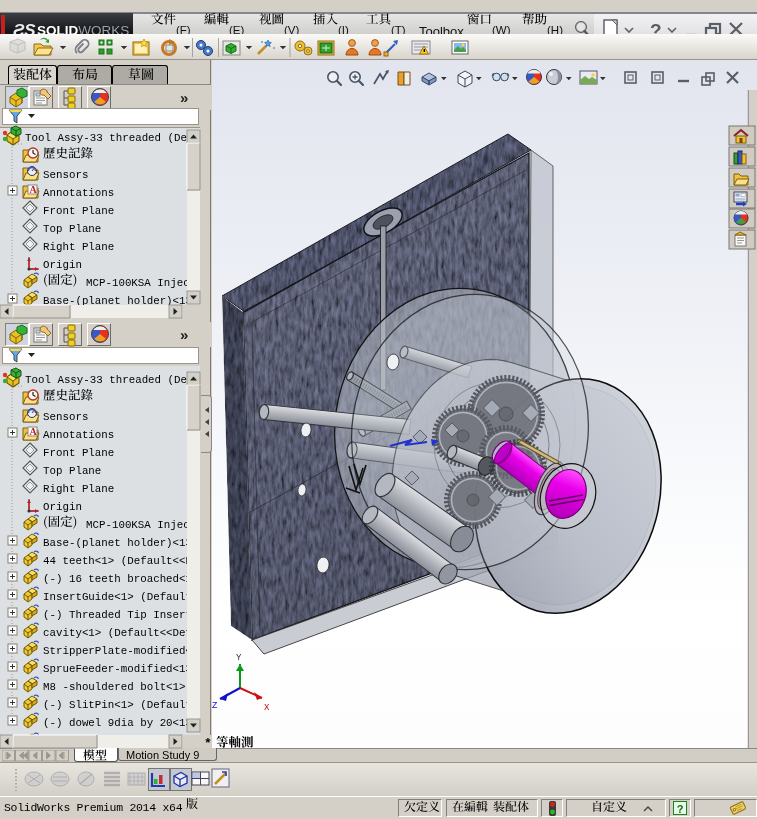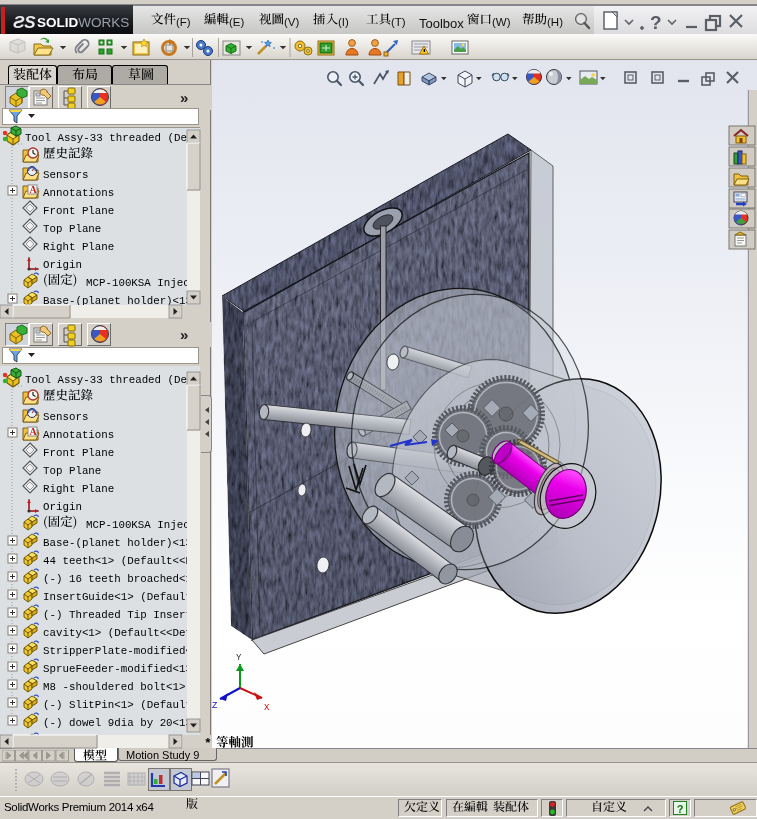--- a/index.html
+++ b/index.html
@@ -1,13 +1,13 @@
 <!DOCTYPE html>
 <html><head><meta charset="utf-8"><style>*{margin:0;padding:0;box-sizing:border-box}html,body{width:757px;height:819px;overflow:hidden;font-family:"Liberation Sans",sans-serif}.ab{position:absolute}body{position:relative;background:#d4d0c8}.sunk{border-top:1px solid #808080;border-left:1px solid #808080;border-bottom:1px solid #fff;border-right:1px solid #fff}.rais{border-top:1px solid #fff;border-left:1px solid #fff;border-bottom:1px solid #6b6b6b;border-right:1px solid #6b6b6b}</style></head><body>
-<div class="ab" style="left:0;top:4px;width:757px;height:34px;background:linear-gradient(#e8e8e8,#c2c2c0)">
+<div class="ab" style="left:0;top:12px;width:757px;height:34px;background:linear-gradient(#e8e8e8,#c2c2c0)">
     <div class="ab" style="left:0;top:0;width:757px;height:2px;background:#86868a"></div>
     <div class="ab" style="left:0;top:1px;width:133px;height:32px;background:linear-gradient(#3a3d42,#17191d 55%,#080a0c)">
       <div class="ab" style="left:1px;top:2px;width:4px;height:28px;background:#c8201e"></div>
       <svg class="ab" style="left:11px;top:6px" width="118" height="22" viewBox="0 0 118 22">
         <text x="2" y="17" font-family="Liberation Sans" font-size="17" font-style="italic" font-weight="bold" fill="#e8eaec">ƧS</text>
         <text x="26" y="16" font-family="Liberation Sans" font-size="13.5" font-weight="bold" fill="#fff">SOLID<tspan fill="#9ba1a9" font-weight="normal">WORKS</tspan></text>
       </svg>
     </div>
     <div class="ab" style="left:176px;top:12px;font-size:11.5px;color:#111">(F)</div>
     <div class="ab" style="left:229px;top:12px;font-size:11.5px;color:#111">(E)</div>
@@ -882,21 +882,21 @@
       <path d="M0 7.5h17M8.5 1v13" stroke="#445"></path>
       <rect x="1" y="2" width="7" height="5" fill="#b8c8e8"></rect>
     </g>
     <g transform="translate(212,4)">
       <rect x="0" y="0" width="17" height="18" fill="#f0f0f4" stroke="#667"></rect>
       <path d="M3 15L14 4" stroke="#c09020" stroke-width="2.5"></path>
       <path d="M10 3h4v4" fill="none" stroke="#2040c0" stroke-width="1.6"></path>
     </g>
   </svg>
 <div class="ab" style="left:0;top:796px;width:757px;height:23px;background:#d4d0c8;border-top:1px solid #fff"></div>
-<div class="ab" style="left:4px;top:801px;font-family:Liberation Sans, sans-serif;font-size:11.5px;color:#000;letter-spacing:-0.3px">SolidWorks Premium 2014 x64 </div>
+<div class="ab" style="left:4px;top:801px;font-family:Liberation Mono, monospace;font-size:11.5px;color:#000;letter-spacing:-0.3px">SolidWorks Premium 2014 x64 </div>
 <div class="ab sunk" style="left:398px;top:799px;width:44px;height:18px"></div>
 <div class="ab sunk" style="left:446px;top:799px;width:92px;height:18px"></div>
 <div class="ab sunk" style="left:541px;top:799px;width:22px;height:18px"></div>
 <div class="ab sunk" style="left:566px;top:799px;width:100px;height:18px"></div>
 <div class="ab sunk" style="left:669px;top:799px;width:22px;height:18px"></div>
 <div class="ab sunk" style="left:694px;top:799px;width:63px;height:18px"></div>
 <svg class="ab" style="left:546px;top:801px" width="14" height="15" viewBox="0 0 14 15">
     <rect x="3" y="0" width="7" height="15" rx="2" fill="#3a3a3a"></rect>
     <circle cx="6.5" cy="3.5" r="2.4" fill="#e02020"></circle>
     <circle cx="6.5" cy="11" r="2.4" fill="#20c020"></circle>

